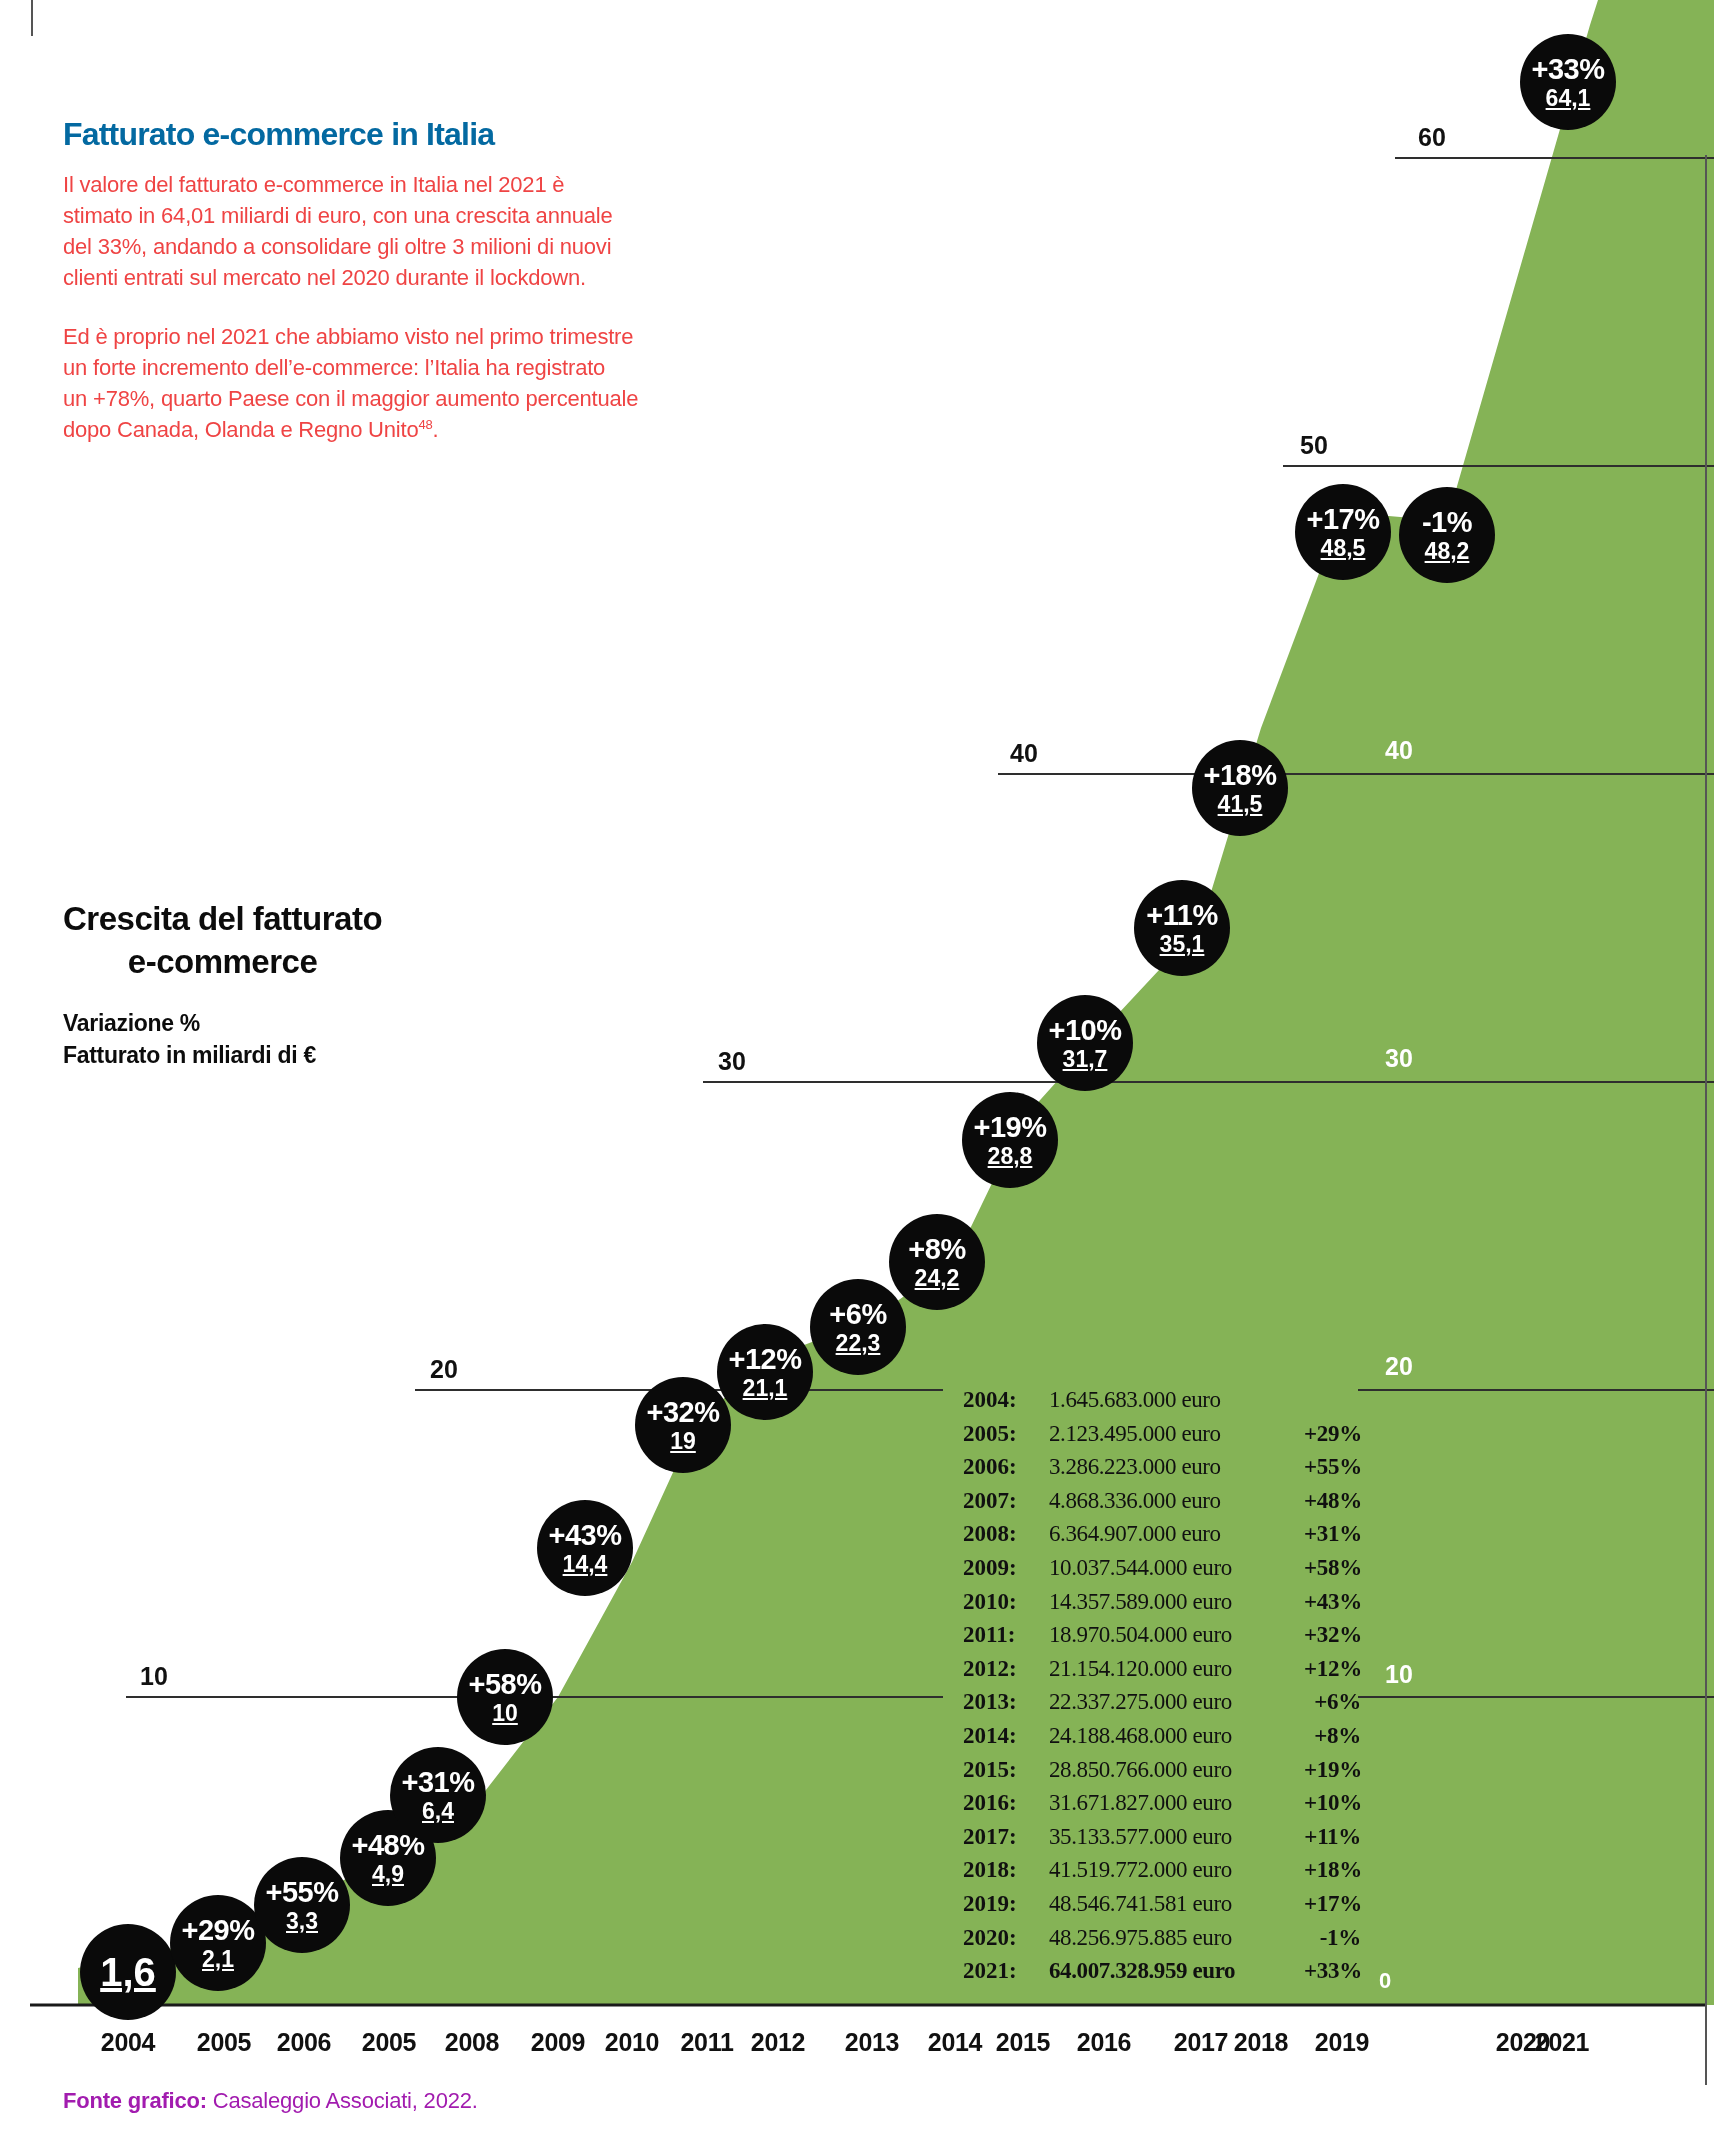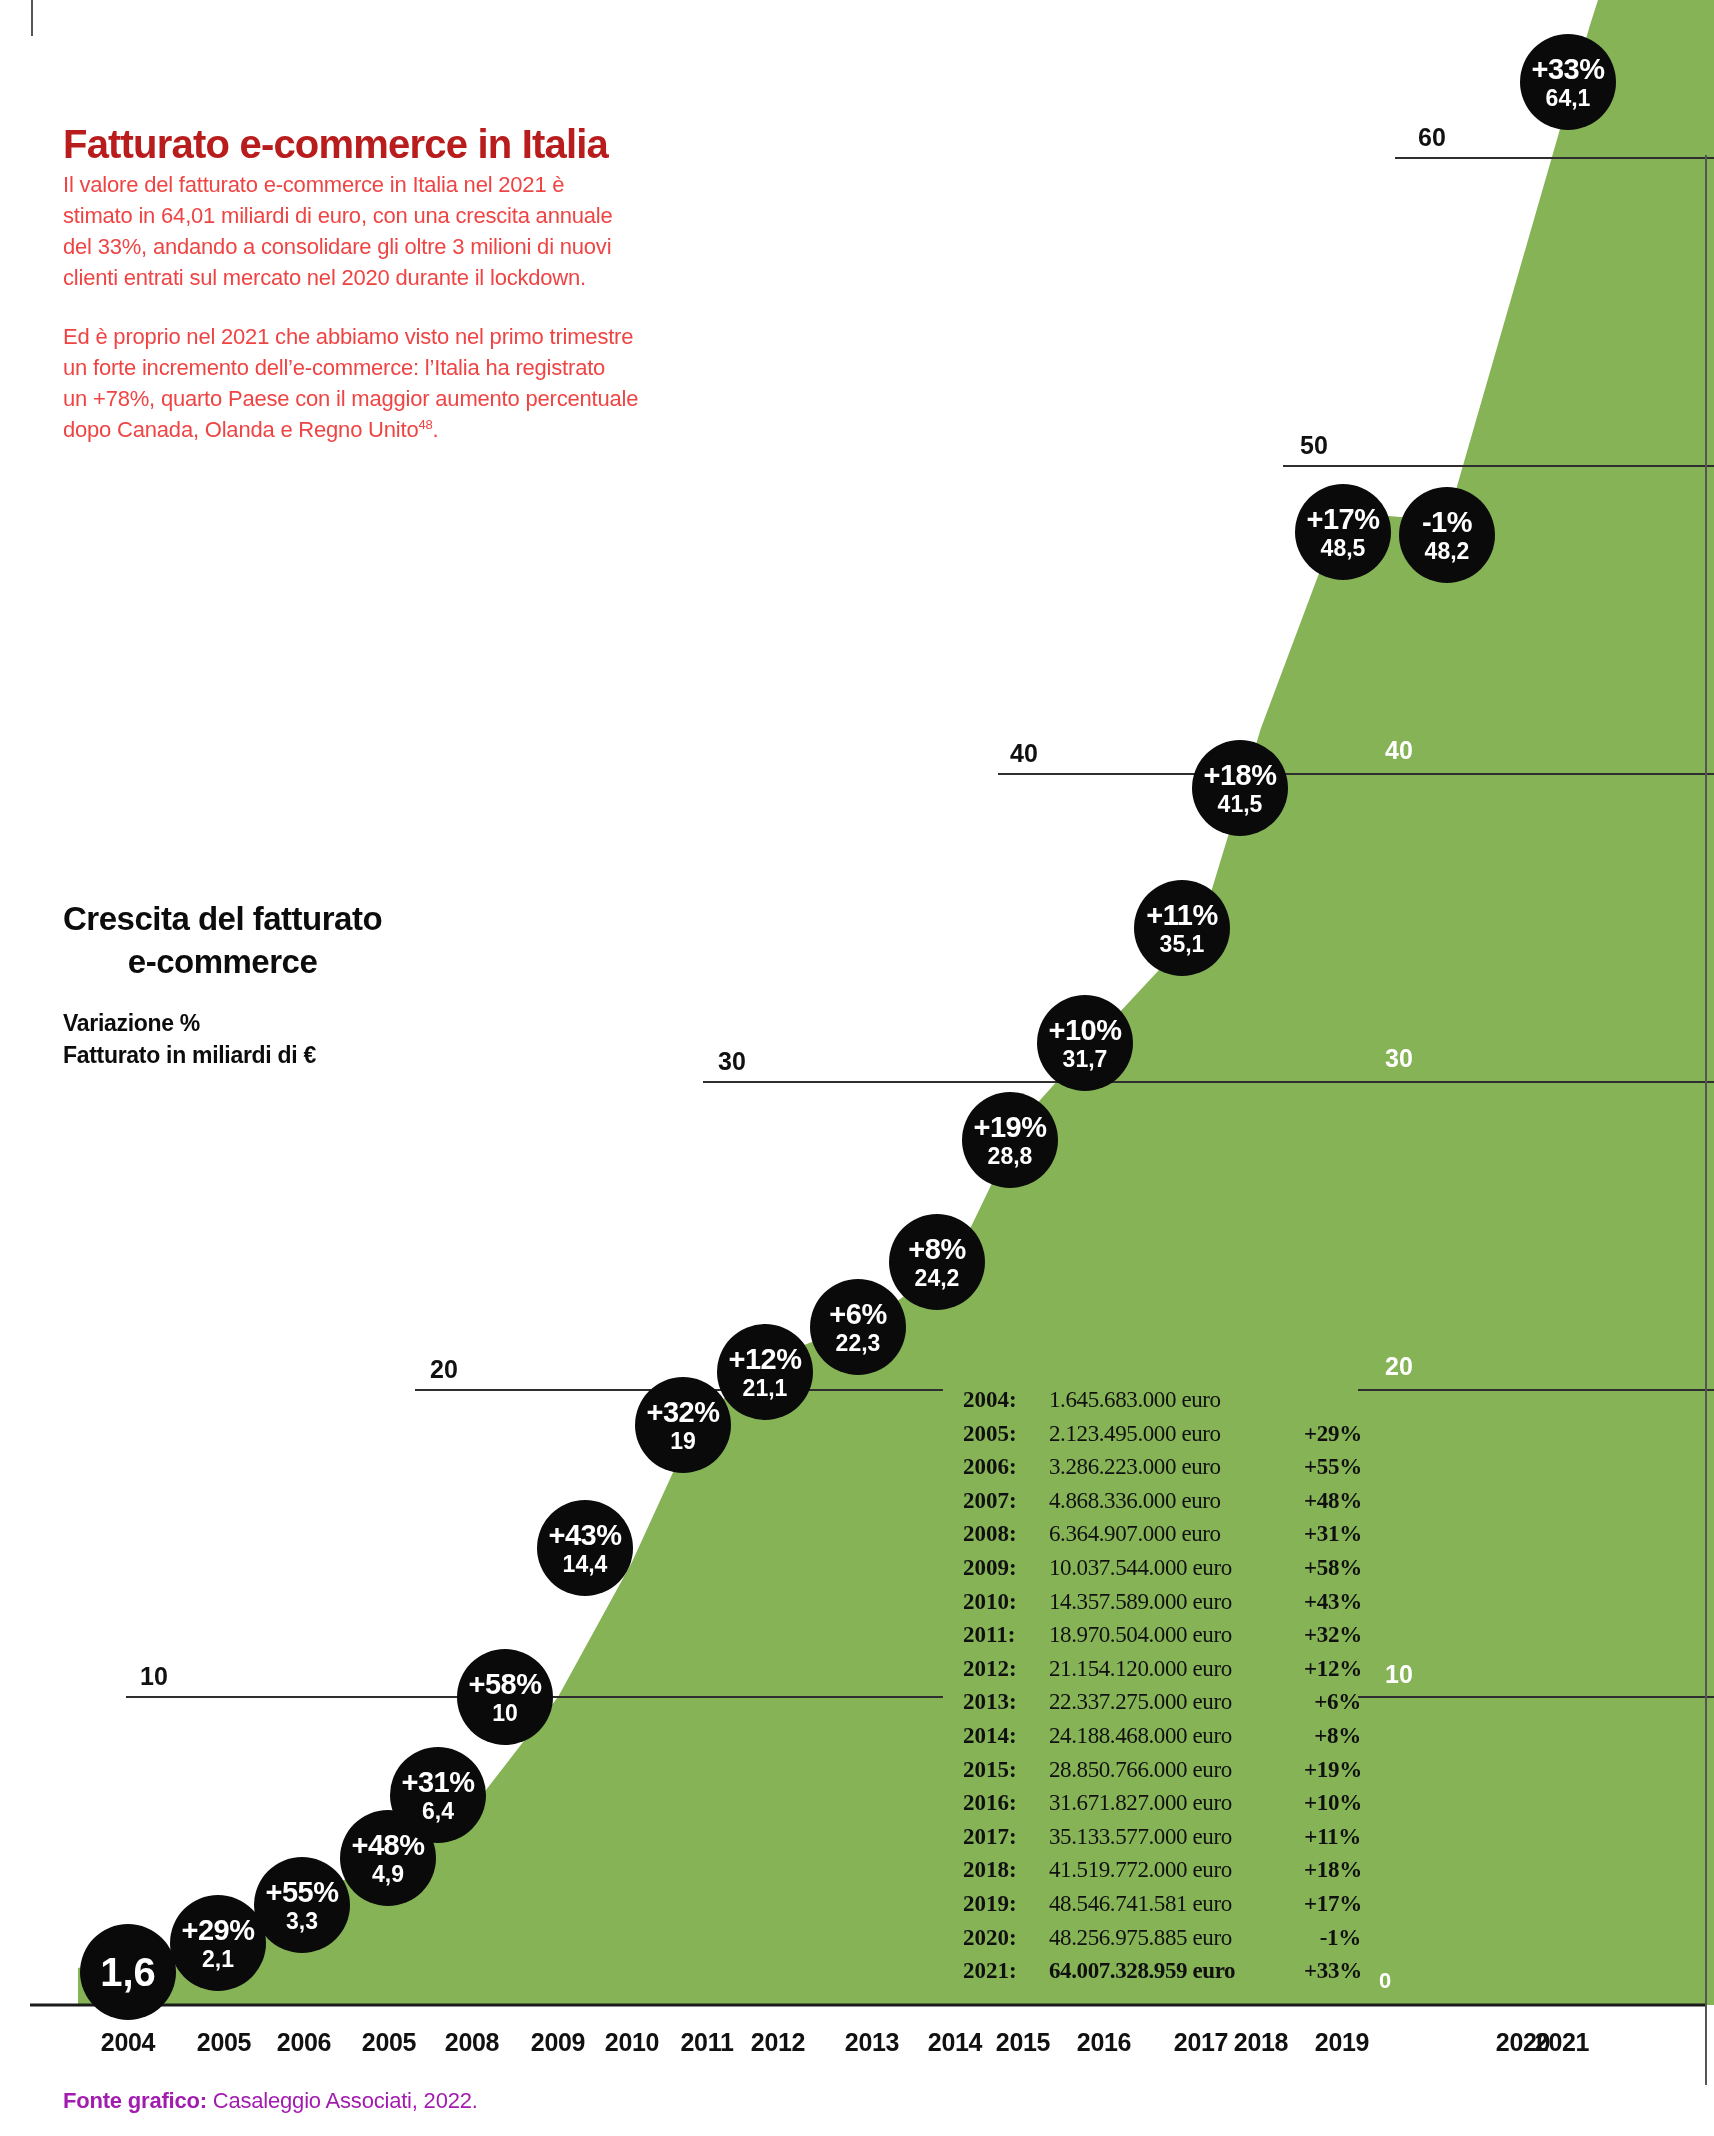--- a/index.html
+++ b/index.html
@@ -3,22 +3,22 @@
 <meta charset="utf-8">
 <style>
   html,body{margin:0;padding:0;}
   body{
     width:1714px;height:2136px;position:relative;background:#ffffff;
     font-family:"Liberation Sans","DejaVu Sans",sans-serif;color:#111;overflow:hidden;
   }
   #chart-svg{position:absolute;left:0;top:0;}
 
   .page-title{
-    position:absolute;left:63px;top:95px;font-size:40px;font-weight:700;
-    letter-spacing:-0.8px;color:#b91c1c;white-space:nowrap;
+    position:absolute;left:63px;top:95px;font-size:32px;font-weight:700;
+    letter-spacing:-0.8px;color:#0369a1;white-space:nowrap;
   }
   .para{
     position:absolute;left:63px;font-size:22px;line-height:31px;
     letter-spacing:-0.2px;color:#ef4444;white-space:pre-line;width:640px;
   }
   #para1{top:147px;}
   #para2{top:299px;}
   #para2 sup{font-size:13px;line-height:0;}
 
   .chart-heading{
@@ -33,21 +33,21 @@
   .glab{position:absolute;font-size:25px;font-weight:700;color:#111;}
   .wlab{position:absolute;font-size:25px;font-weight:700;color:#fff;}
   .wlab.small{font-size:22px;}
 
   .bubble{
     position:absolute;width:96px;height:96px;border-radius:50%;background:#0a0a0a;
     display:flex;flex-direction:column;align-items:center;justify-content:center;
     color:#fff;text-align:center;
   }
   .b-pct{font-size:29px;font-weight:700;line-height:31px;letter-spacing:-0.5px;}
-  .b-val{font-size:23px;font-weight:700;line-height:26px;}
+  .b-val{font-size:23px;font-weight:700;line-height:26px;text-decoration:underline;}
   .bubble.first .b-val{font-size:40px;line-height:42px;}
 
   .dtable{
     position:absolute;left:963px;top:1383px;font-size:23px;line-height:33.6px;color:#101010;font-family:Liberation Serif, serif;
   }
   .trow{display:grid;grid-template-columns:86px 255px 57px;}
   .tyear{font-weight:700;}
   .tval{font-weight:400;letter-spacing:-0.4px;}
   .tpct{font-weight:700;text-align:right;letter-spacing:-0.3px;}
   .trow.bold-row .tval{font-weight:700;}

